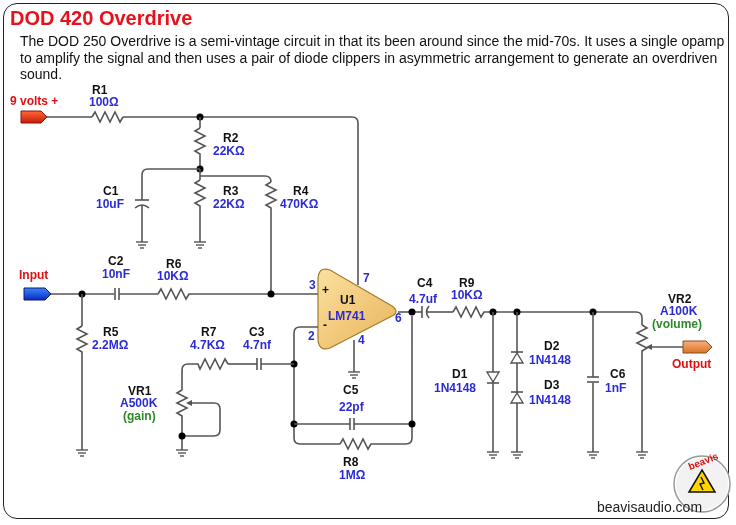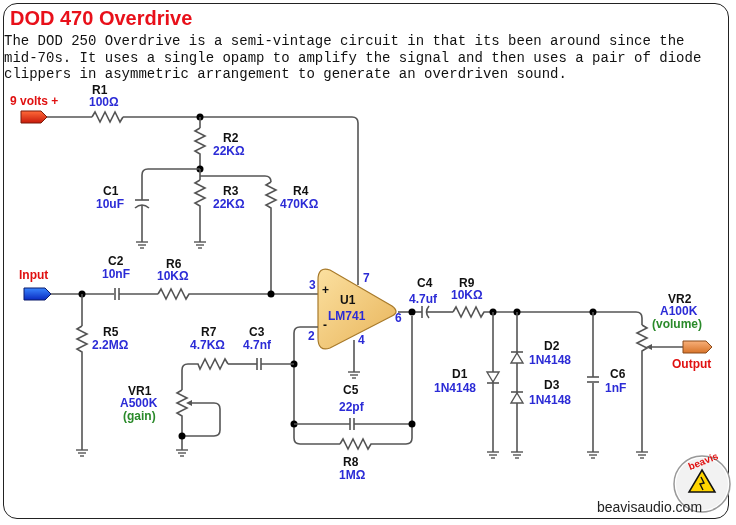--- a/index.html
+++ b/index.html
@@ -1,33 +1,33 @@
 <!DOCTYPE html>
 <html><head>
 <meta charset="utf-8">
 <style>
   html, body { margin: 0; padding: 0; background: #ffffff; }
   body { width: 736px; height: 525px; position: relative; overflow: hidden; font-family: "Liberation Sans", sans-serif; }
   .frame { position: absolute; left: 3px; top: 3px; width: 726px; height: 516px; border: 1.5px solid #222; border-radius: 14px; box-sizing: border-box; }
   .title { position: absolute; left: 10px; top: 7px; font-size: 20px; font-weight: bold; color: #e8101a; font-family: "Liberation Sans", sans-serif; }
-  .desc { position: absolute; left: 4px; top: 33px; width: 716px; font-size: 14px; line-height: 16.5px; color: #111; font-family: Liberation Mono, monospace; }
+  .desc { position: absolute; left: 20px; top: 33px; width: 716px; font-size: 14px; line-height: 16.5px; color: #111; font-family: Liberation Sans, sans-serif; }
   svg.schem { position: absolute; left: 0; top: 0; }
   .wire { stroke: #555; stroke-width: 1.6; fill: none; }
   .lbl { font-family: "Liberation Sans", sans-serif; font-weight: bold; font-size: 12px; fill: #111; }
   .val { font-family: "Liberation Sans", sans-serif; font-weight: bold; font-size: 12px; fill: #2b2bd6; }
   .note { font-family: "Liberation Sans", sans-serif; font-weight: bold; font-size: 12px; fill: #2a8a2a; }
   .io { font-family: "Liberation Sans", sans-serif; font-weight: bold; font-size: 12px; fill: #e01010; }
   .pin { font-family: "Liberation Sans", sans-serif; font-weight: bold; font-size: 12px; fill: #2b2bd6; }
   .footer { position: absolute; left: 567px; top: 499px; font-size: 14px; color: #222; font-family: "Liberation Sans", sans-serif; margin-left: 30px; }
 </style>
 </head>
 <body>
 
 <div class="frame"></div>
-<div class="title">DOD 470 Overdrive</div>
+<div class="title">DOD 420 Overdrive</div>
 <div class="desc">The DOD 250 Overdrive is a semi-vintage circuit in that its been around since the mid-70s. It uses a single opamp to amplify the signal and then uses a pair of diode clippers in asymmetric arrangement to generate an overdriven sound.</div>
 
 <svg class="schem" width="736" height="525" viewBox="0 0 736 525">
   <defs>
     <linearGradient id="gRed" x1="0" y1="0" x2="0" y2="1">
         <stop offset="0" stop-color="#ff6a3a"></stop>
         <stop offset="1" stop-color="#c81a0a"></stop>
       </linearGradient>
     <linearGradient id="gBlue" x1="0" y1="0" x2="0" y2="1">
         <stop offset="0" stop-color="#3a86ff"></stop>

